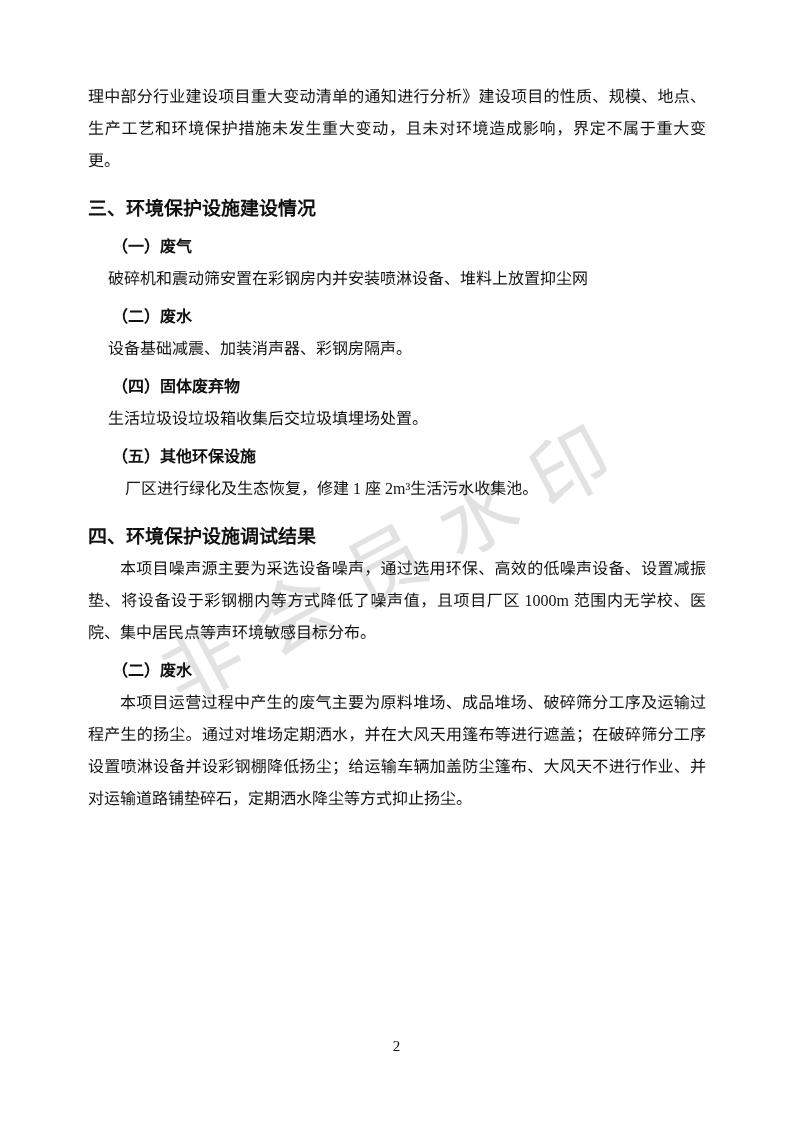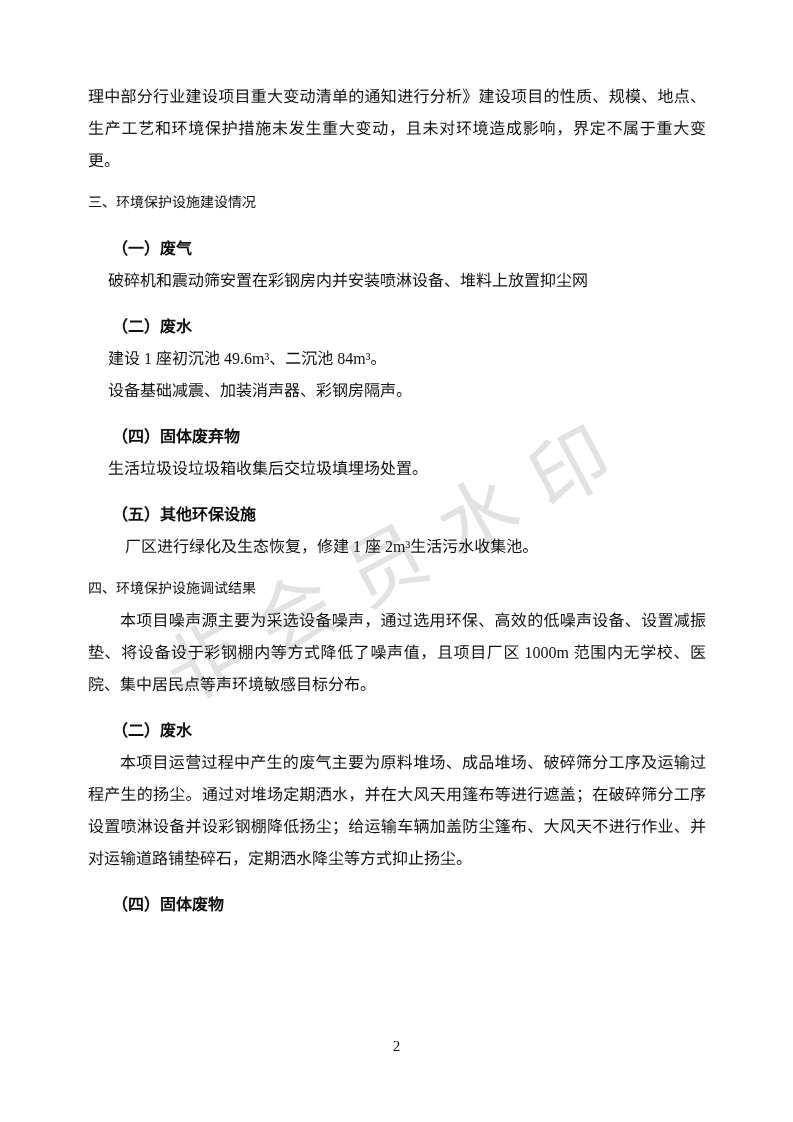--- a/index.html
+++ b/index.html
@@ -33,22 +33,22 @@
   .content {
     position: absolute;
     left: 88px; top: 81px;
     width: 618px;
     z-index: 1;
     font-size: 16px;
     line-height: 32px;
   }
   .para-cont { text-align: justify; font-family: Liberation Serif, serif; }
   .para { text-align: justify; text-indent: 32px; }
-  .h1 { font-size: 14px; font-weight: normal; margin-top: 9px; line-height: 33px; }
-  .h2 { font-size: 16px; font-weight: bold; margin-top: 14px; padding-left: 24px; }
+  .h1 { font-size: 19px; font-weight: bold; margin-top: 15px; line-height: 33px; }
+  .h2 { font-size: 16px; font-weight: bold; margin-top: 6px; padding-left: 24px; }
   .line { padding-left: 20px; }
   .line-indent { padding-left: 37px; }
   .page-number {
     position: absolute;
     left: 0; right: 0; top: 1038px;
     text-align: center;
     font-size: 15px;
     z-index: 1;
   }
 </style>
@@ -63,40 +63,38 @@
 
     <p class="para-cont">理中部分行业建设项目重大变动清单的通知进行分析》建设项目的性质、规模、地点、生产工艺和环境保护措施未发生重大变动，且未对环境造成影响，界定不属于重大变更。</p>
 
     <section>
       <h2 class="h1">三、环境保护设施建设情况</h2>
 
       <h3 class="h2">（一）废气</h3>
       <p class="line">破碎机和震动筛安置在彩钢房内并安装喷淋设备、堆料上放置抑尘网</p>
 
       <h3 class="h2">（二）废水</h3>
-      <p class="line">建设 1 座初沉池 49.6m³、二沉池 84m³。</p>
 
       <p class="line">设备基础减震、加装消声器、彩钢房隔声。</p>
 
       <h3 class="h2">（四）固体废弃物</h3>
       <p class="line">生活垃圾设垃圾箱收集后交垃圾填埋场处置。</p>
 
       <h3 class="h2">（五）其他环保设施</h3>
       <p class="line-indent">厂区进行绿化及生态恢复，修建 1 座 2m³生活污水收集池。</p>
     </section>
 
     <section>
       <h2 class="h1">四、环境保护设施调试结果</h2>
 
       <p class="para">本项目噪声源主要为采选设备噪声，通过选用环保、高效的低噪声设备、设置减振垫、将设备设于彩钢棚内等方式降低了噪声值，且项目厂区 1000m 范围内无学校、医院、集中居民点等声环境敏感目标分布。</p>
 
       <h3 class="h2">（二）废水</h3>
 
       <p class="para">本项目运营过程中产生的废气主要为原料堆场、成品堆场、破碎筛分工序及运输过程产生的扬尘。通过对堆场定期洒水，并在大风天用篷布等进行遮盖；在破碎筛分工序设置喷淋设备并设彩钢棚降低扬尘；给运输车辆加盖防尘篷布、大风天不进行作业、并对运输道路铺垫碎石，定期洒水降尘等方式抑止扬尘。</p>
 
-      <h3 class="h2">（四）固体废物</h3>
     </section>
 
   </div>
 
   <div class="page-number">2</div>
 
 </div>
 
 </body></html>

